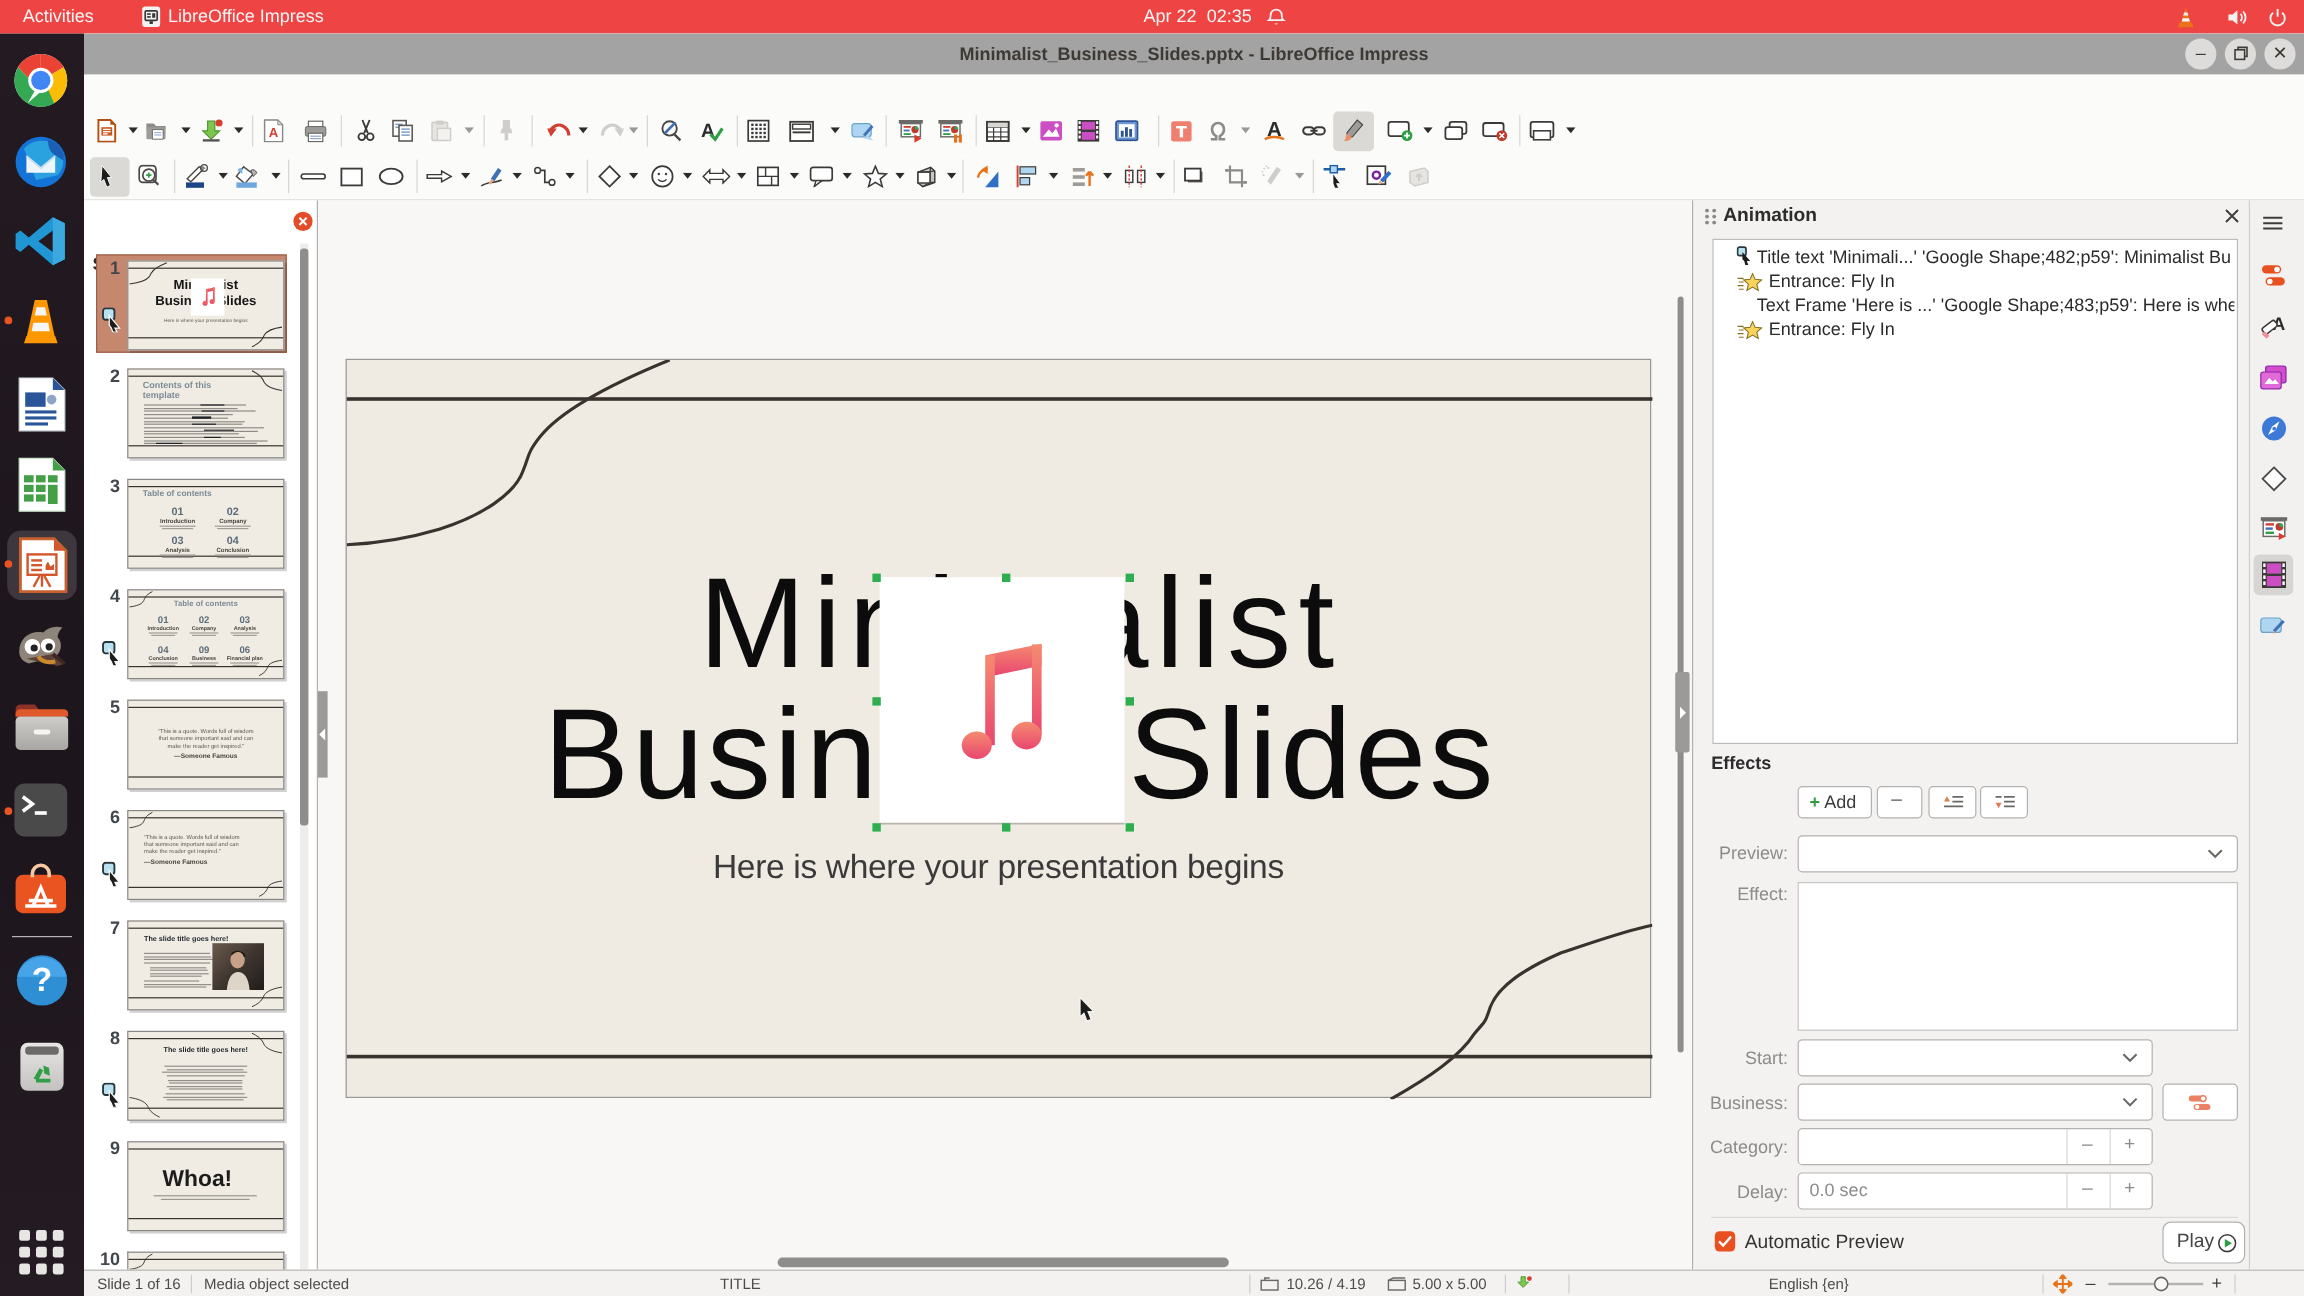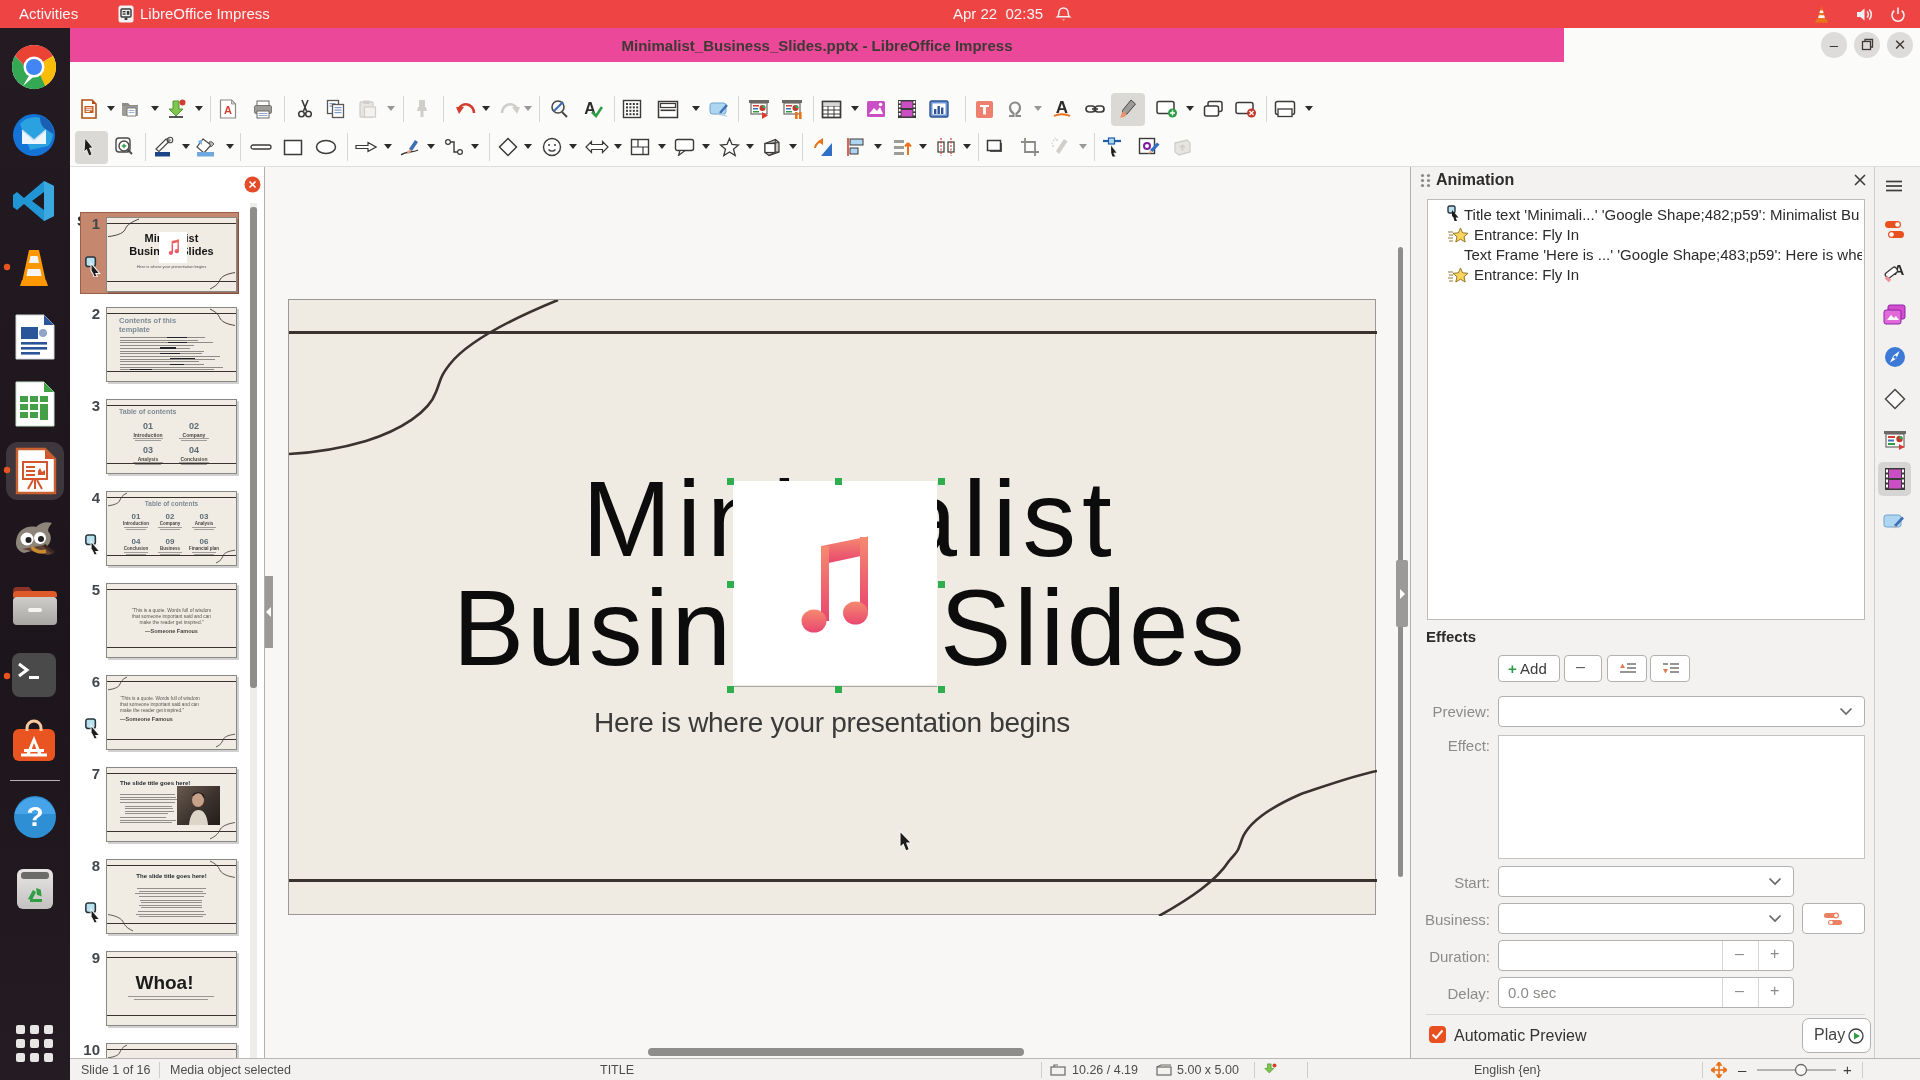--- a/index.html
+++ b/index.html
@@ -5,21 +5,21 @@
   * { margin:0; padding:0; box-sizing:border-box; }
   html,body { width:1920px; height:1080px; overflow:hidden; background:#fff;
     font-family:"Liberation Sans", sans-serif; }
   .abs { position:absolute; }
   
   #topbar { position:absolute; left:0; top:0; width:1920px; height:28px; background:#ef4444; color:#f5f5f5; font-size:15px; }
   
   #dock { position:absolute; left:0; top:28px; width:70px; height:1052px; background:linear-gradient(180deg,#231a22 0%,#1d151c 60%,#241b23 100%); }
   
   #win { position:absolute; left:70px; top:28px; width:1850px; height:1052px; background:#fbfbfa; }
-  #titlebar { position:absolute; left:0; top:0; width:1494px; height:34px; background:#ec4899; }
+  #titlebar { position:absolute; left:0; top:0; width:1850px; height:34px; background:#a3a3a3; }
   #titlebar .t { position:absolute; left:0; right:0; top:9px; text-align:center; font-weight:bold; font-size:15px; color:#3d3935; }
   .winbtn { position:absolute; top:4px; width:26px; height:26px; border-radius:50%; background:#dedcda; color:#3d3935; text-align:center; line-height:26px; font-size:15px; }
   #menubar { position:absolute; left:0; top:34px; width:1850px; height:29px; background:#fbfbfa; font-size:15px; color:#2e2e2e; }
   #menubar span { position:absolute; top:6px; }
   #tb1 { position:absolute; left:0; top:63px; width:1850px; height:37px; background:#fbfbfa; }
   #tb2 { position:absolute; left:0; top:100px; width:1850px; height:39px; background:#fbfbfa; border-bottom:1px solid #e0dedc; }
   .tsep { position:absolute; width:1px; background:#d8d6d4; }
   
   #spanel { position:absolute; left:0; top:139px; width:194px; height:891px; background:#fff; }
   #spanel .hdr { position:absolute; left:7px; top:9px; font-weight:bold; font-size:15px; color:#2e2e2e;margin-top:36px; }
@@ -1008,21 +1008,21 @@
   <div class="combo" style="left:391px;top:736px;width:63px;height:31px;"></div>
   <svg class="abs" style="left:412px;top:745px;" width="22" height="14" viewBox="0 0 22 14">
         <g fill="#ec8063">
           <rect x="1" y="1" width="14" height="5" rx="2.5"></rect>
           <circle cx="13" cy="3.5" r="3" fill="#ec8063"></circle>
           <circle cx="13" cy="3.5" r="1.8" fill="#fff"></circle>
           <rect x="5" y="8" width="14" height="5" rx="2.5"></rect>
           <circle cx="8" cy="10.5" r="1.8" fill="#fff"></circle>
         </g>
       </svg>
-  <div class="glabel" style="left:0px;top:781px;width:79px;font-size:15px;">Duration:</div>
+  <div class="glabel" style="left:0px;top:781px;width:79px;font-size:15px;">Category:</div>
   <div class="combo" style="left:87px;top:773px;width:296px;height:31px;"></div>
   <div class="abs" style="left:311px;top:774px;width:1px;height:29px;background:#d8d6d4;"></div>
   <div class="abs" style="left:347px;top:774px;width:1px;height:29px;background:#d8d6d4;"></div>
   <div class="abs" style="left:324px;top:778px;color:#8d8b89;font-size:16px;">–</div>
   <div class="abs" style="left:359px;top:778px;color:#8d8b89;font-size:16px;">+</div>
   <div class="glabel" style="left:0px;top:818px;width:79px;font-size:15px;">Delay:</div>
   <div class="combo" style="left:87px;top:810px;width:296px;height:31px;"></div>
   <div class="abs" style="left:97px;top:817px;color:#8d8b89;font-size:15px;">0.0 sec</div>
   <div class="abs" style="left:311px;top:811px;width:1px;height:29px;background:#d8d6d4;"></div>
   <div class="abs" style="left:347px;top:811px;width:1px;height:29px;background:#d8d6d4;"></div>

